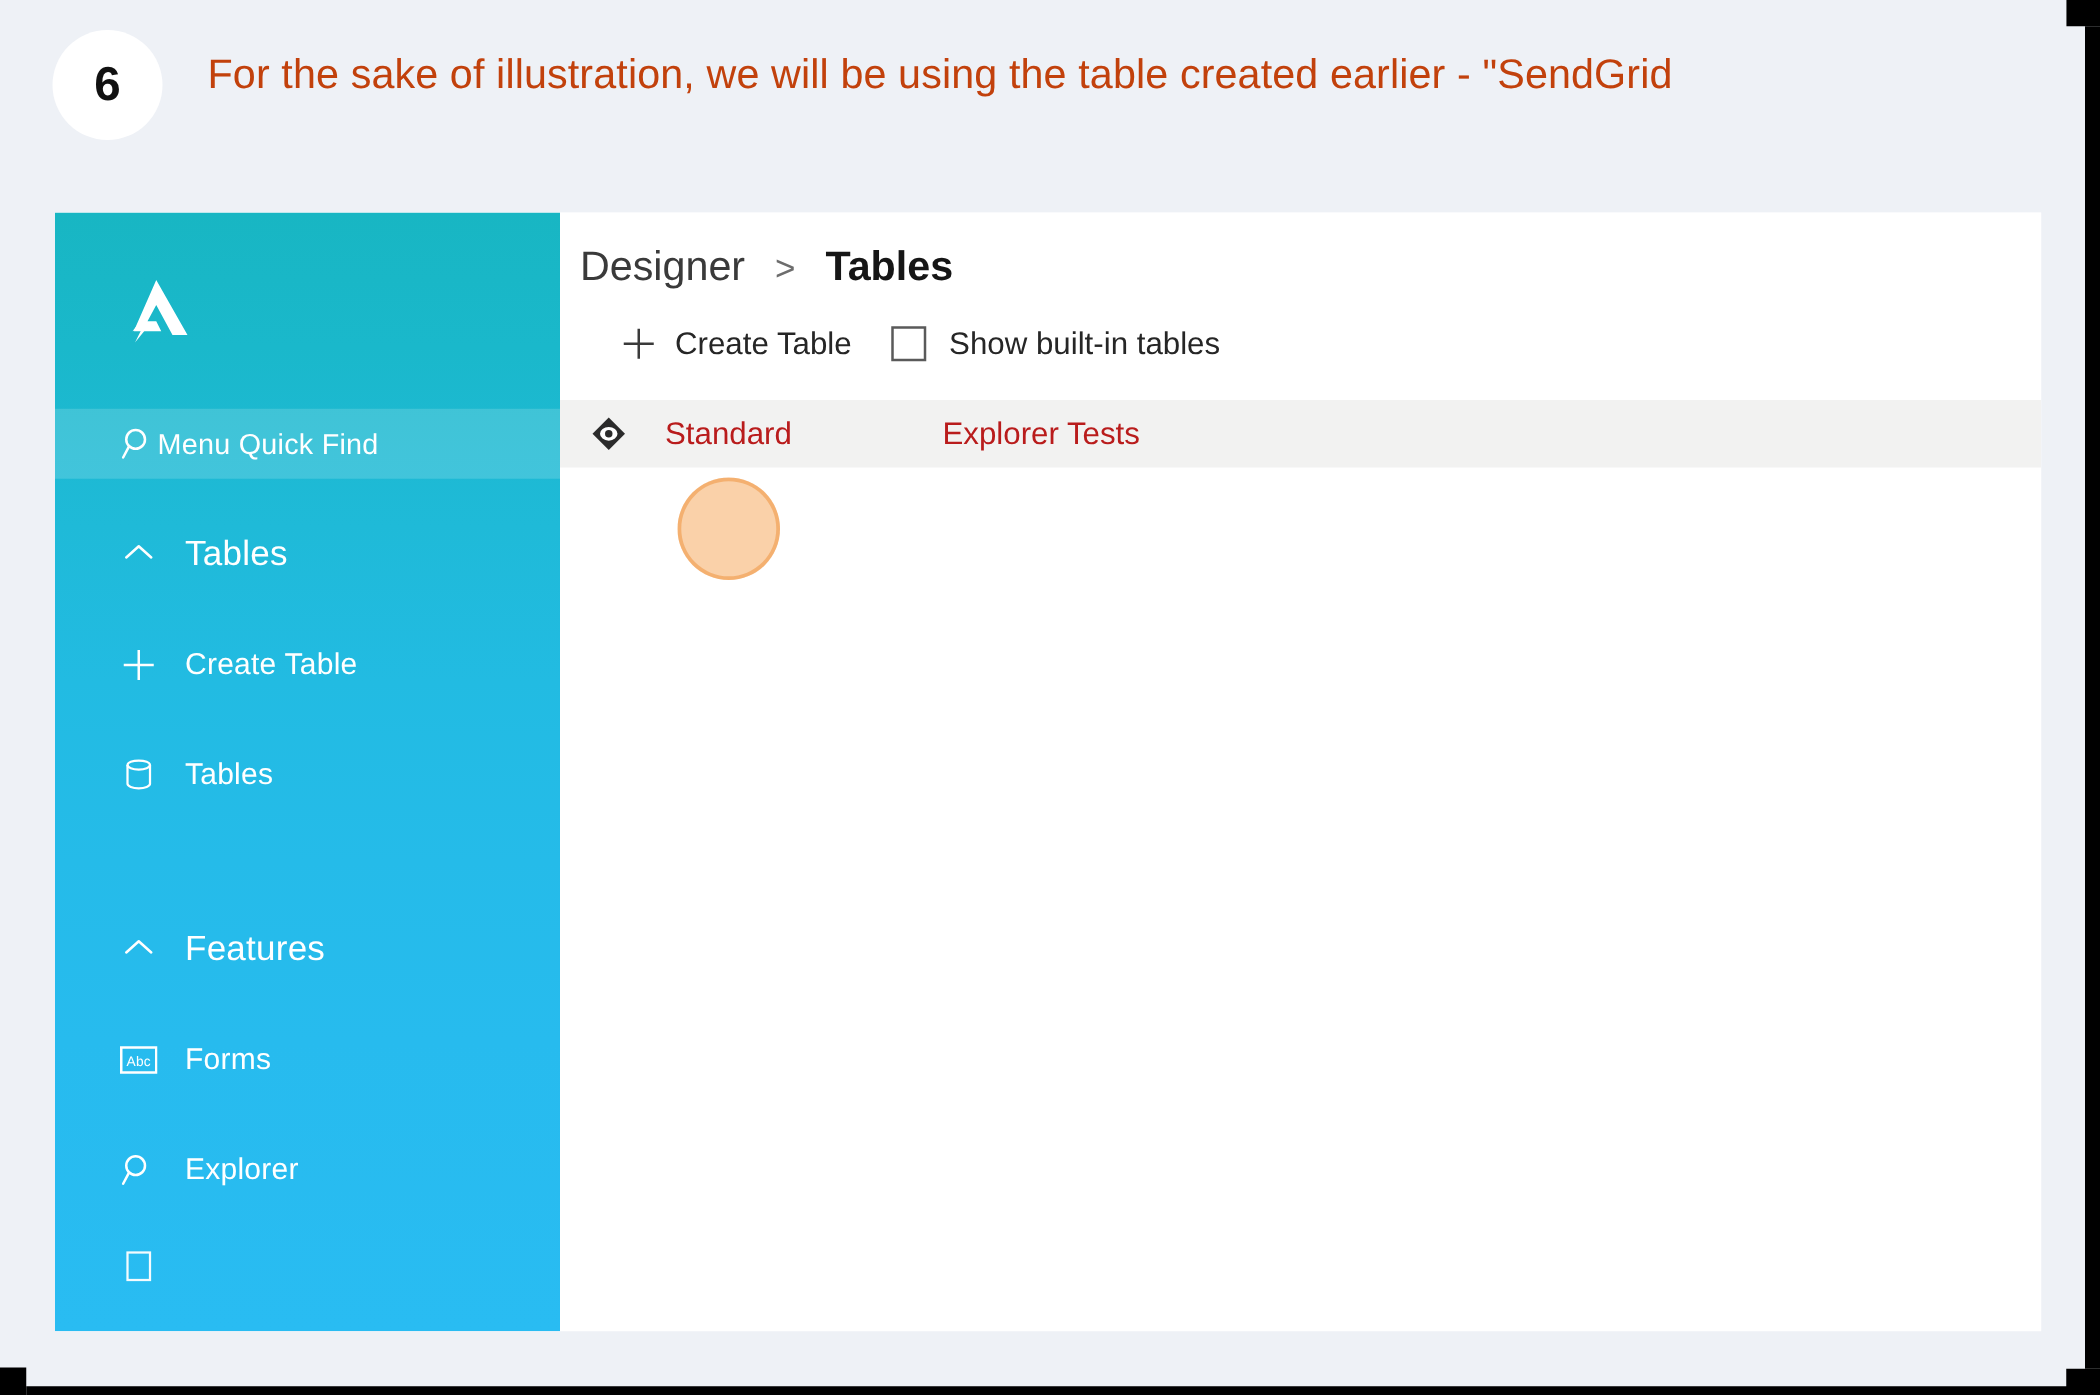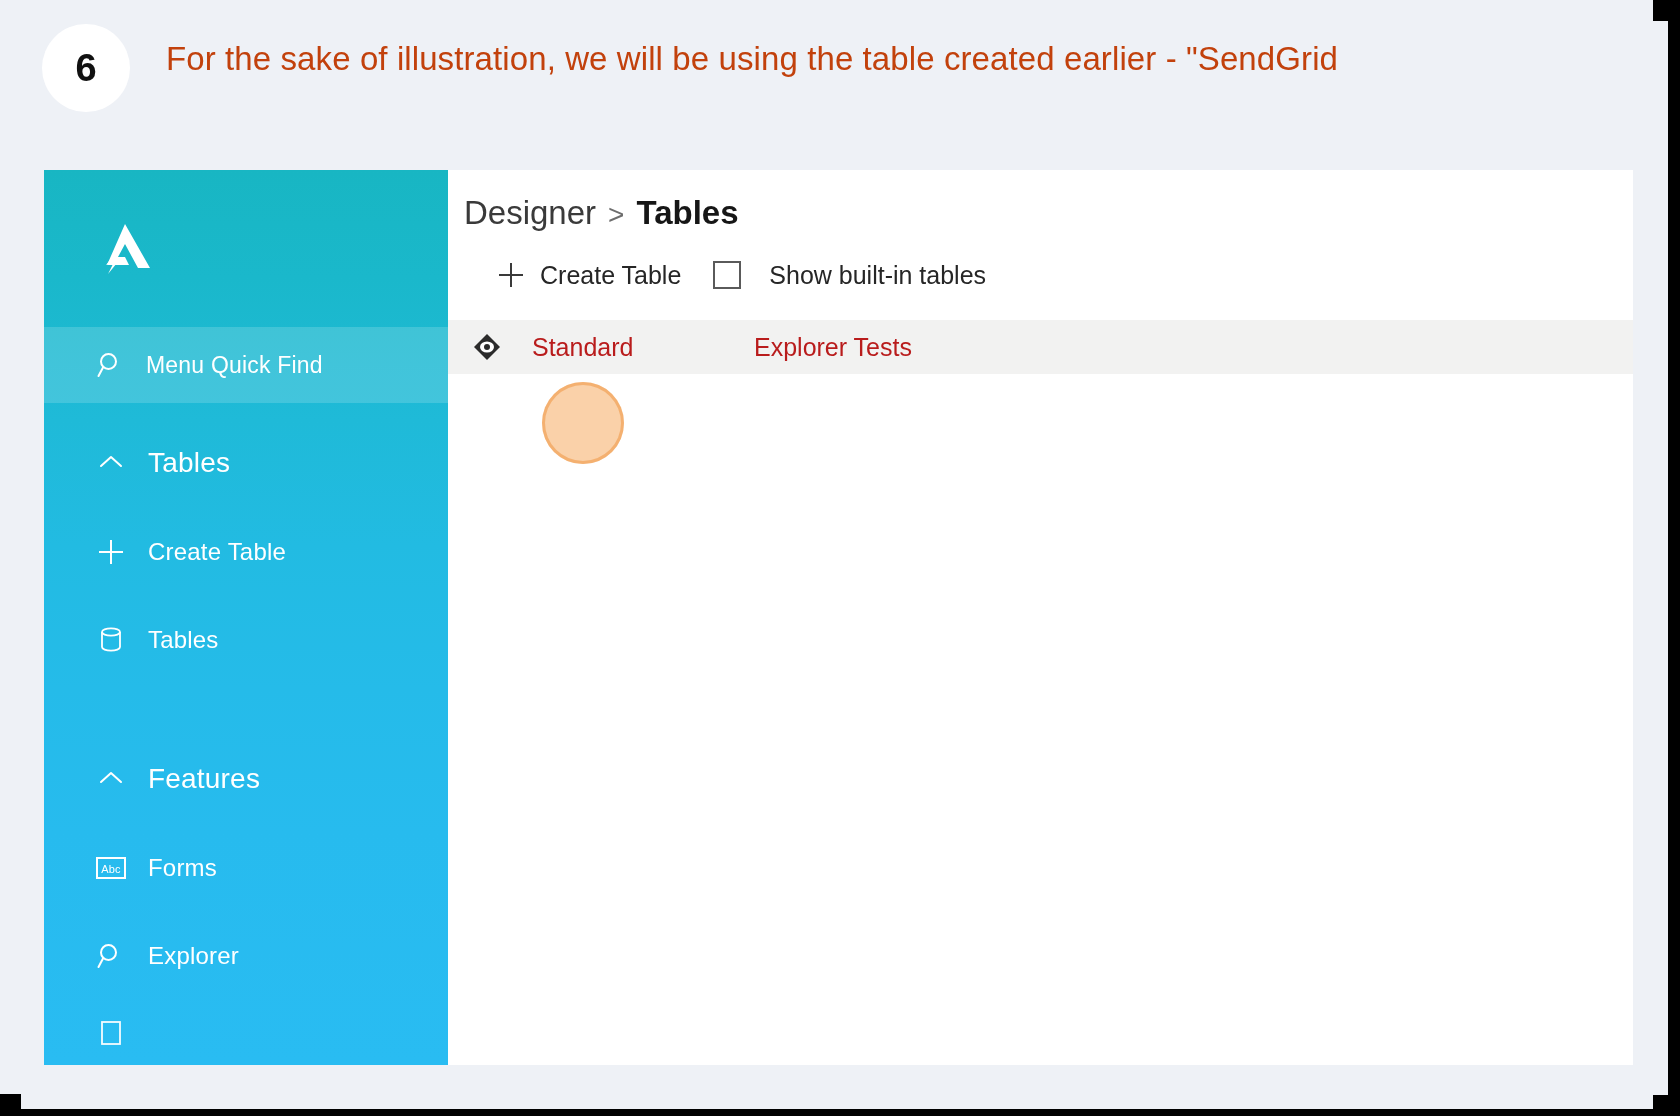--- a/index.html
+++ b/index.html
@@ -104,26 +104,25 @@
 
   .sidebar-logo-area {
     height: 157px;
     display: flex;
     align-items: center;
     padding-left: 50px;
   }
   .logo-mark { width: 62px; height: 62px; display: block; }
 
   .quick-find {
-    height: 76px;
+    height: 56px;
     background: rgba(255,255,255,0.16);
     display: flex;
     align-items: center;
     padding-left: 52px;
-    gap: 20px;
   }
   .quick-find-label {
     font-size: 23px;
     color: #ffffff;
     letter-spacing: 0.2px;
   }
 
   .nav-group-header {
     display: flex;
     align-items: center;
@@ -172,42 +171,42 @@
     flex: 1 1 auto;
     background: #ffffff;
     position: relative;
     display: flex;
     flex-direction: column;
   }
 
   .breadcrumb {
     display: flex;
     align-items: baseline;
-    gap: 12px;
+    gap: 24px;
     padding: 24px 0 0 16px;
     font-size: 33px;
     color: #2b2b2b;
   }
   .crumb-root { color: #3a3a3a; font-weight: 400; }
   .crumb-sep { color: #6d6d6d; font-size: 28px; }
   .crumb-current { color: #161616; font-weight: bold; }
 
   .toolbar {
     display: flex;
     align-items: center;
     gap: 32px;
     padding: 28px 0 0 48px;
   }
   .tb-button {
     display: flex; align-items: center; gap: 14px;
     font-size: 25px; color: #262626;
     cursor: pointer;
   }
   .tb-check {
-    display: flex; align-items: center; gap: 28px;
+    display: flex; align-items: center; gap: 18px;
     font-size: 25px; color: #262626;
     cursor: pointer;
   }
   .checkbox-box {
     width: 28px; height: 28px;
     border: 2px solid #5a5a5a;
     background: #ffffff;
     flex: 0 0 28px;
   }
   .plus-icon { display: block; }

